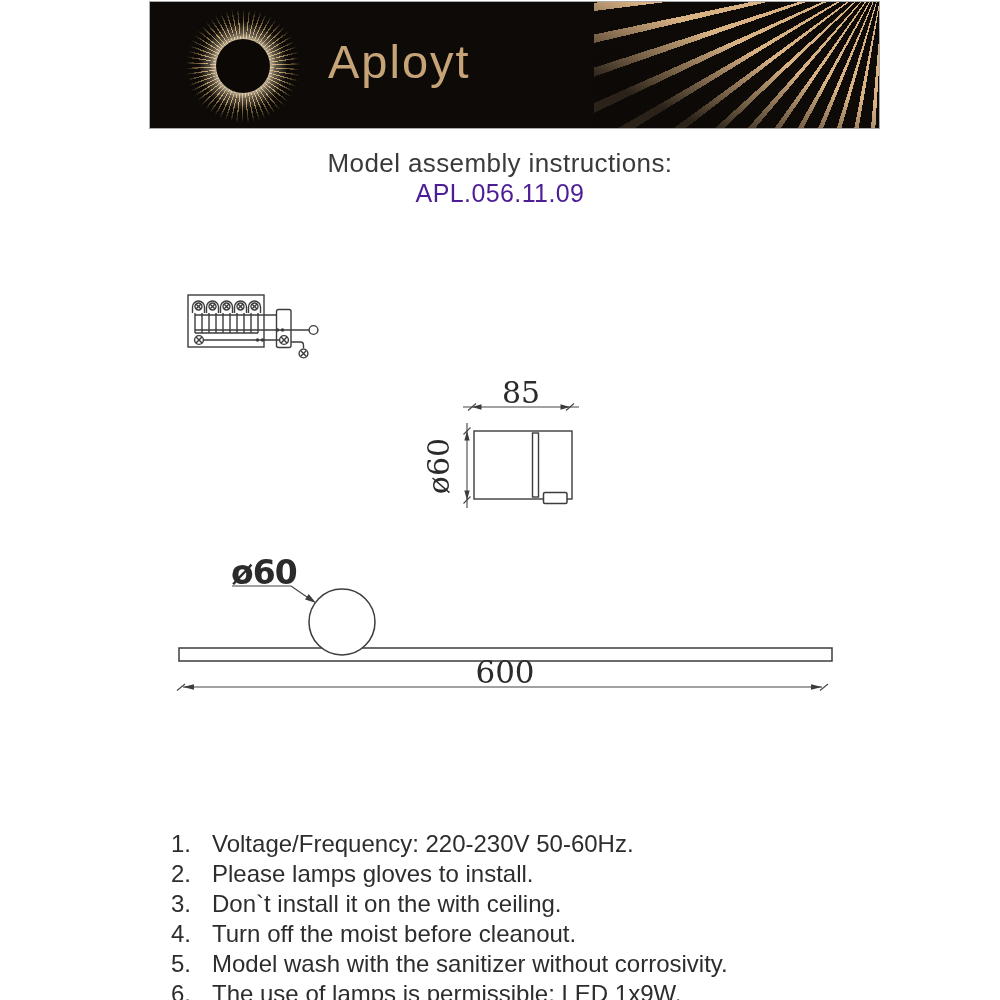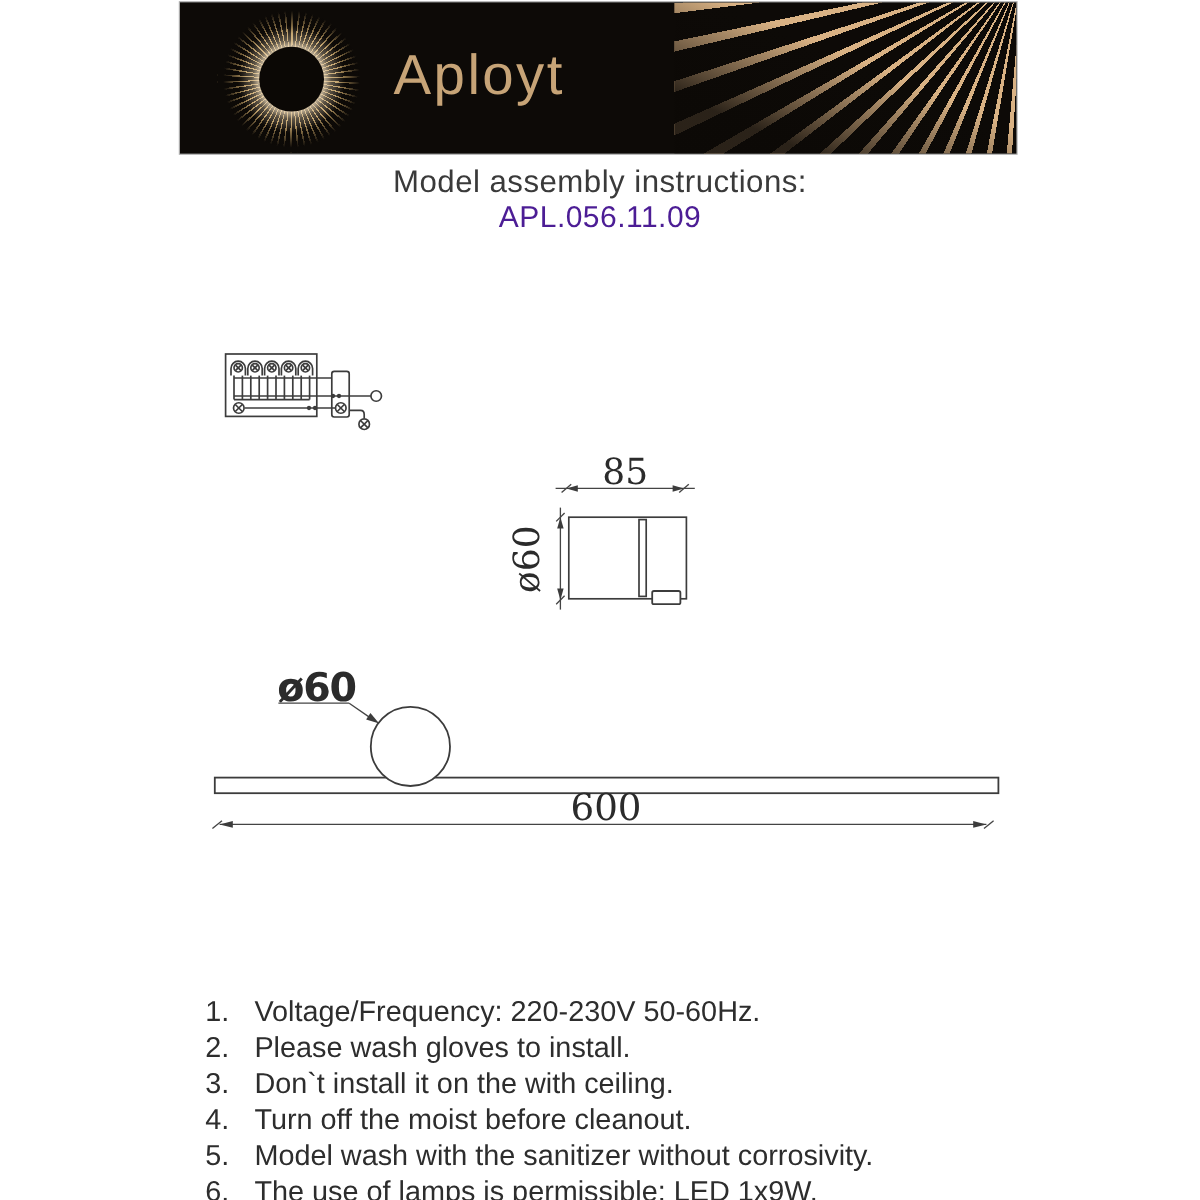--- a/index.html
+++ b/index.html
@@ -4,21 +4,21 @@
 <style>
   html,body{margin:0;padding:0;background:#ffffff;}
   .page{
     position:relative;width:1000px;height:1000px;background:#ffffff;
     font-family:"Liberation Sans",sans-serif;overflow:hidden;color:#2e2e2e;
   }
 
   
   .banner{
     position:absolute;left:150px;top:2px;width:697px;height:126px;
-    background:#0d0a07;overflow:hidden;box-shadow:0 0 0 1px #aaaaaa;
+    background:#0d0a07;overflow:hidden;box-shadow:0 0 0 1px #aaaaaa;padding-left:32px;
   }
   .starburst{position:absolute;left:31px;top:3px;width:124px;height:122px;}
   .starburst .rays{
     position:absolute;inset:0;border-radius:50%;
     background:
       radial-gradient(circle, rgba(13,10,7,0) 0 38px, #0d0a07 57px),
       radial-gradient(circle, rgba(246,226,192,0.95) 0 25px, rgba(246,226,192,0.35) 33px, rgba(246,226,192,0) 45px),
       repeating-conic-gradient(#b9985f 0deg 1.5deg, rgba(0,0,0,0) 1.5deg 5.8deg);
   }
   .starburst .core{
@@ -32,21 +32,21 @@
   .fan{
     position:absolute;top:0;right:0;width:285px;height:126px;
     background:repeating-conic-gradient(from 118deg at 102% -22%, rgba(0,0,0,0) 0deg 4.5deg, #d9b284 4.5deg 6.1deg);
   }
   .fan-fade{
     position:absolute;top:0;right:0;width:285px;height:126px;
     background:linear-gradient(to bottom left, rgba(12,9,6,0) 42%, rgba(12,9,6,0.85) 80%);
   }
 
   
-  .title-block{position:absolute;left:0;top:136px;width:1000px;text-align:center;}
+  .title-block{position:absolute;left:0;top:148px;width:1000px;text-align:center;}
   .title-line1{font-size:26px;line-height:30px;color:#3a3a3a;letter-spacing:0.4px;}
   .title-line2{font-size:25px;line-height:30px;color:#4c1d95;letter-spacing:0.4px;}
 
   
   svg.drawings{position:absolute;left:0;top:0;width:1000px;height:1000px;}
   .ln{stroke:#3c3c3c;stroke-width:1.4;fill:none;}
   .thin{stroke:#444444;stroke-width:1.1;fill:none;}
   .fillshape{fill:#3c3c3c;stroke:none;}
   .whitefill{fill:#ffffff;stroke:#3c3c3c;stroke-width:1.5;}
   .dimserif{font-family:"DejaVu Serif",serif;fill:#2b2b2b;}
@@ -160,21 +160,21 @@
     </g>
   </svg>
 
   <div class="instructions">
     <div class="instr-row">
       <span class="instr-num">1.</span>
       <span class="instr-text">Voltage/Frequency: 220-230V 50-60Hz.</span>
     </div>
     <div class="instr-row">
       <span class="instr-num">2.</span>
-      <span class="instr-text">Please wash gloves to install.</span>
+      <span class="instr-text">Please lamps gloves to install.</span>
     </div>
     <div class="instr-row">
       <span class="instr-num">3.</span>
       <span class="instr-text">Don`t install it on the with ceiling.</span>
     </div>
     <div class="instr-row">
       <span class="instr-num">4.</span>
       <span class="instr-text">Turn off the moist before cleanout.</span>
     </div>
     <div class="instr-row">

